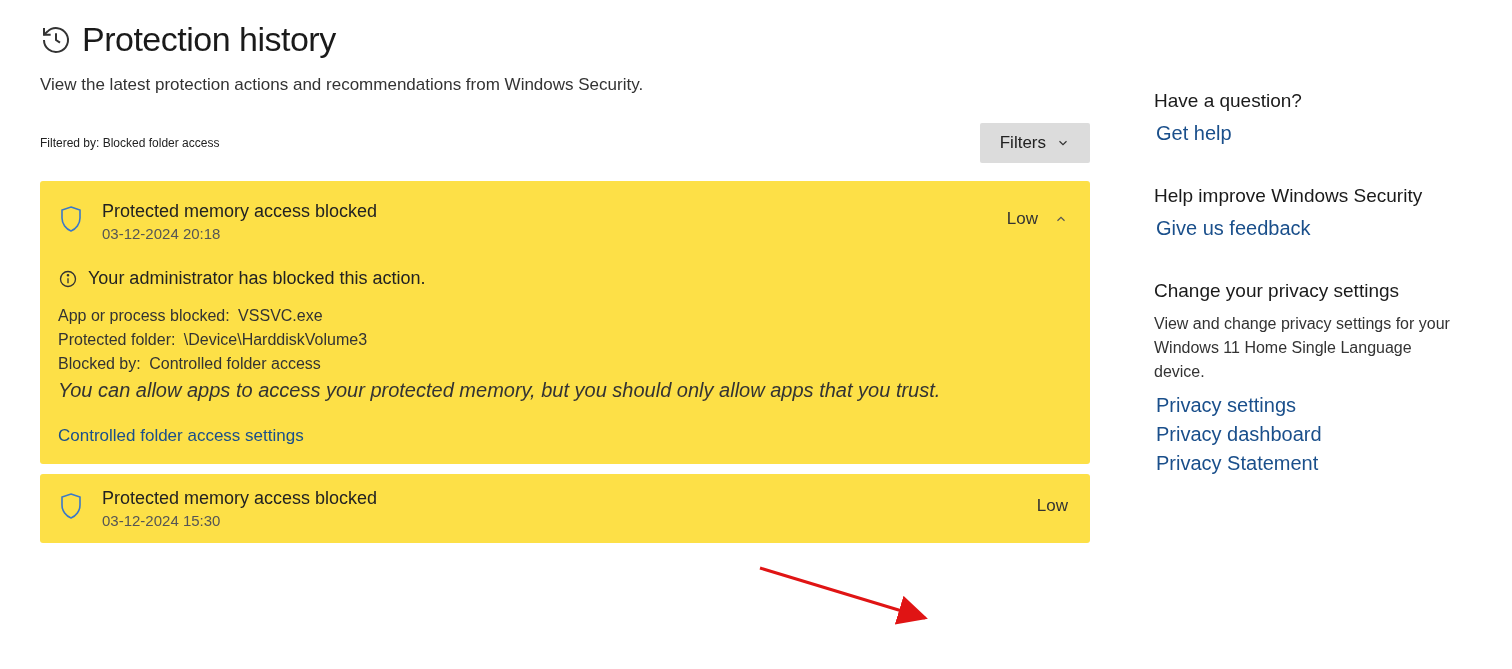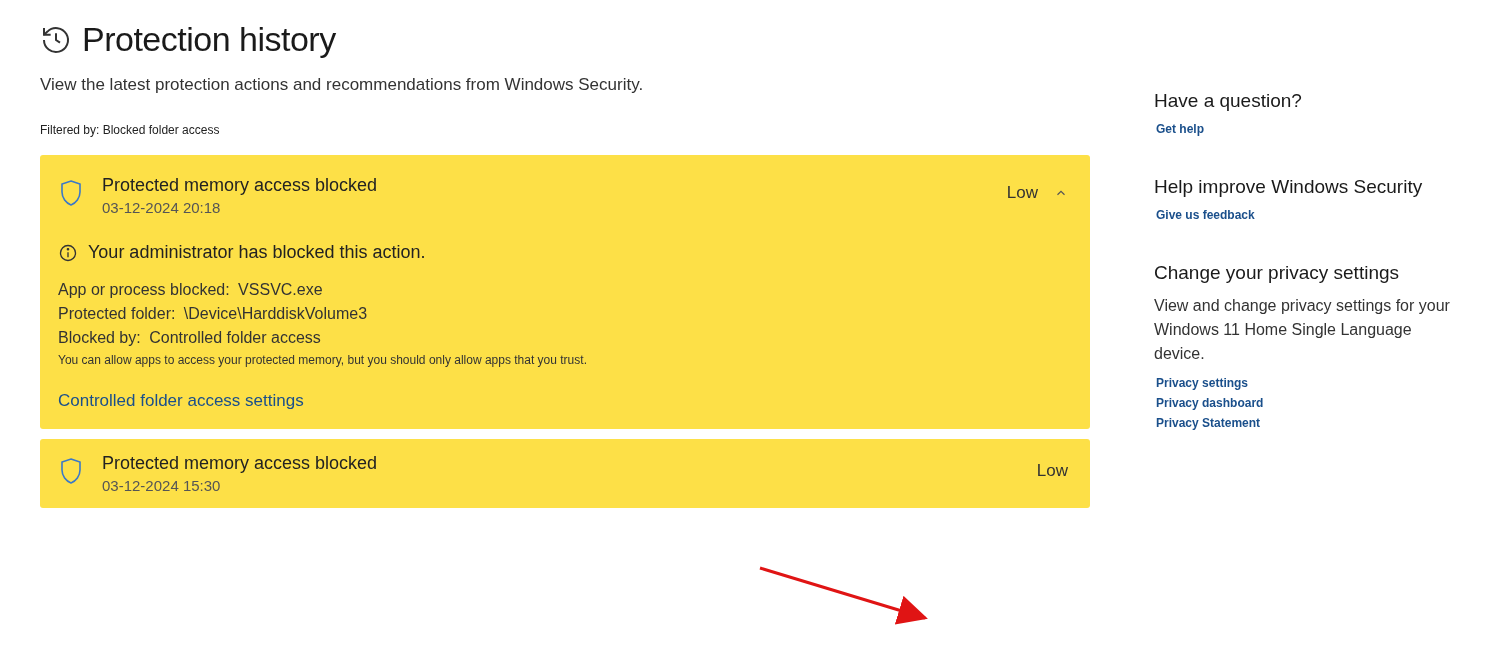--- a/index.html
+++ b/index.html
@@ -53,21 +53,21 @@
   .sev { font-size: 17px; color: #333; }
 
   .admin-row { display:flex; align-items:center; gap:10px; margin: 26px 0 18px 0; }
   .info-icon { width:20px; height:20px; }
   .admin-text { font-size: 18px; color:#222; }
 
   .kv { font-size: 16px; color:#333; margin-bottom:6px; }
   .kv .k { color:#333; }
   .kv .v { color:#333; margin-left:4px;}
 
-  .note { font-size: 12px; color:#333; margin: 0 0 24px 0; }
+  .note { font-size: 20px; color:#333; margin: 0 0 24px 0; font-style: italic; }
 
   .link { color:#1a4f8b; font-size: 17px; cursor:pointer; display:inline-block; }
 
   .actions-row { display:flex; justify-content:flex-end; margin-top: 24px; position:relative;}
   .actions-btn {
     background:#cfcfcf; border:none; padding:10px 22px; font-size:18px;
     display:inline-flex; align-items:center; gap:22px; cursor:pointer; border-radius:2px;
   }
   .dropdown-menu {
     position:absolute; top:46px; right:-6px;
@@ -88,39 +88,45 @@
     pointer-events:none;
   }
 
   .card2 {
     padding: 14px 22px 14px 18px;
   }
 
   .side h3 { font-size: 19px; font-weight: 500; margin-bottom: 10px; }
   .side-block { margin-bottom: 40px; }
   .side-text { font-size: 16px; color:#333; line-height:1.5; margin-bottom:10px; }
-  .side-link { display:block; color:#1a4f8b; font-size:12px; margin: 6px 0 6px 2px; cursor:pointer;font-weight:bold; }
+  .side-link { display:block; color:#1a4f8b; font-size:20px; margin: 6px 0 6px 2px; cursor:pointer; }
 </style>
 </head>
 <body>
 
 <div class="page">
   <div class="main" style="position:relative;">
     <div class="title-row">
       <svg class="history-icon" viewBox="0 0 24 24" fill="none" stroke="#333" stroke-width="1.5">
         <path d="M3 12a9 9 0 1 0 2.6-6.3L3 8"></path>
         <polyline points="3 3 3 8 8 8"></polyline>
         <polyline points="12 7 12 12 15 14"></polyline>
       </svg>
       <h1>Protection history</h1>
     </div>
     <p class="subtitle">View the latest protection actions and recommendations from Windows Security.</p>
 
     <div class="filter-row">
       <div class="filter-label">Filtered by: Blocked folder access</div>
+      <button class="btn">
+        <span>Filters</span>
+        <svg class="chev" viewBox="0 0 24 24" fill="none" stroke="#333" stroke-width="2">
+            <polyline points="6 9 12 15 18 9"></polyline>
+          </svg>
+      </button>
     </div>
 
     <div class="card">
       <div class="card-head">
         <svg class="shield" viewBox="0 0 24 28" fill="none" stroke="#3a78c9" stroke-width="1.6">
           <path d="M12 2 L21 5 V13 C21 19 17 24 12 26 C7 24 3 19 3 13 V5 Z"></path>
         </svg>
         <div class="card-title-block">
           <div class="card-title">Protected memory access blocked</div>
           <div class="card-ts">03-12-2024 20:18</div>

